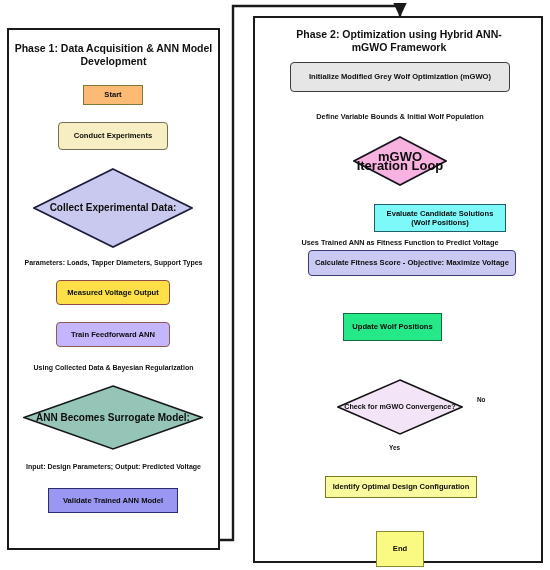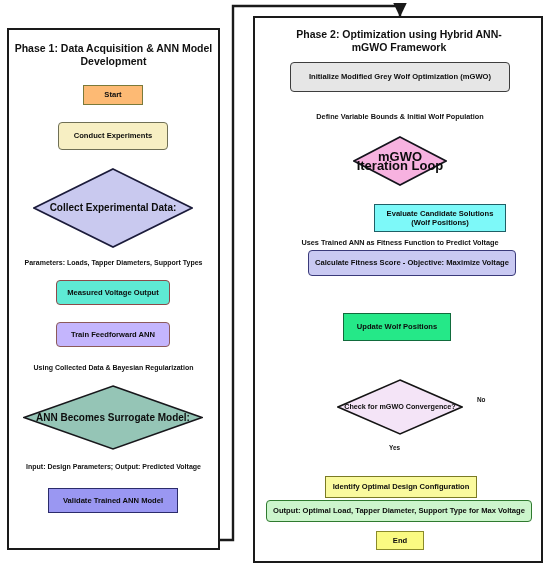--- a/index.html
+++ b/index.html
@@ -97,21 +97,21 @@
 
   <div class="diamond-wrap" style="left:33px;top:168px;width:160px;height:80px;">
     <svg width="160" height="80" viewBox="0 0 160 80">
       <polygon points="80,1 159,40 80,79 1,40" fill="#C9C9EF" stroke="#1b1b3a" stroke-width="1.6"></polygon>
     </svg>
     <div class="dlabel">Collect Experimental Data:</div>
   </div>
 
   <div class="edge-label" style="left:10px;top:258px;width:207px;font-size:7px;">Parameters: Loads, Tapper Diameters, Support Types</div>
 
-  <div class="node rect round" style="left:56px;top:280px;width:114px;height:25px;background:#5eead4;border-color:#8c4a4a;">
+  <div class="node rect round" style="left:56px;top:280px;width:114px;height:25px;background:#fde047;border-color:#8c4a4a;">
     <span>Measured Voltage Output</span>
   </div>
 
   <div class="node rect round" style="left:56px;top:322px;width:114px;height:25px;background:#c4b5fd;border-color:#8c5a5a;">
     <span>Train Feedforward ANN</span>
   </div>
 
   <div class="edge-label" style="left:10px;top:363px;width:207px;font-size:7px;">Using Collected Data &amp; Bayesian Regularization</div>
 
   <div class="diamond-wrap" style="left:23px;top:385px;width:180px;height:65px;">
@@ -147,39 +147,36 @@
     <span>Evaluate Candidate Solutions</span>
     <span>(Wolf Positions)</span>
   </div>
 
   <div class="edge-label" style="left:278px;top:238px;width:244px;">Uses Trained ANN as Fitness Function to Predict Voltage</div>
 
   <div class="node rect round" style="left:308px;top:250px;width:208px;height:26px;background:#C9C9F2;border-color:#3a3a7a;">
     <span>Calculate Fitness Score - Objective: Maximize Voltage</span>
   </div>
 
-  <div class="node rect" style="left:343px;top:313px;width:108px;height:28px;background:#25E888;border-color:#116b3c;">
+  <div class="node rect" style="left:343px;top:313px;width:99px;height:28px;background:#25E888;border-color:#116b3c;">
     <span>Update Wolf Positions</span>
   </div>
 
   <div class="diamond-wrap" style="left:337px;top:379px;width:126px;height:56px;">
     <svg width="126" height="56" viewBox="0 0 126 56">
       <polygon points="63,1 125,28 63,55 1,28" fill="#F4E4F7" stroke="#141414" stroke-width="1.6"></polygon>
     </svg>
     <div class="dlabel" style="font-size:7.2px;">Check for mGWO Convergence?</div>
   </div>
 
   <div class="branch-label" style="left:477px;top:396px;">No</div>
   <div class="branch-label" style="left:389px;top:444px;">Yes</div>
 
   <div class="node rect" style="left:325px;top:476px;width:152px;height:22px;background:#FAFA9E;border-color:#7a7a24;">
     <span>Identify Optimal Design Configuration</span>
   </div>
 
-  <div class="node rect round" style="left:266px;top:500px;width:266px;height:22px;background:#CCF5CC;border-color:#2f7a2f;">
-    <span>Output: Optimal Load, Tapper Diameter, Support Type for Max Voltage</span>
-  </div>
 
-  <div class="node rect" style="left:376px;top:531px;width:48px;height:19px;background:#FAFA82;border-color:#8a8a2a;">
+  <div class="node rect" style="left:376px;top:531px;width:48px;height:36px;background:#FAFA82;border-color:#8a8a2a;">
     <span>End</span>
   </div>
 
 </div>
 
 </body></html>

